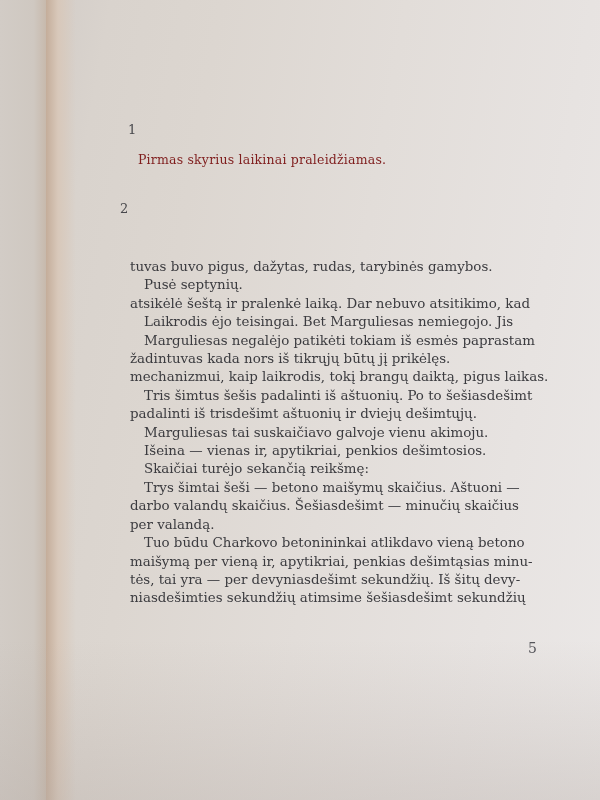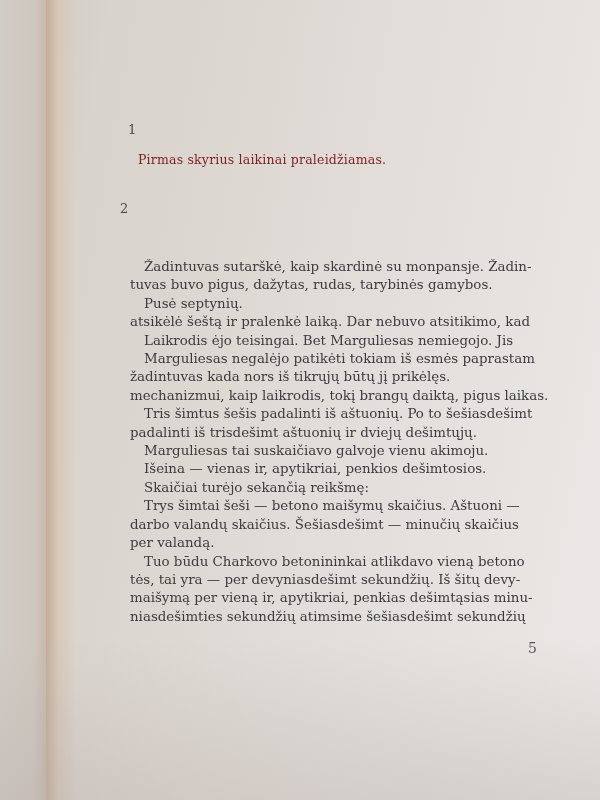--- a/index.html
+++ b/index.html
@@ -34,36 +34,35 @@
 <div class="left-page"></div>
 <div class="gutter"></div>
 <div class="bottom-shade"></div>
 
 <div class="page">
   <div class="sec-num" style="left:128px; top:122px;">1</div>
   <div class="note">Pirmas skyrius laikinai praleidžiamas.</div>
   <div class="sec-num" style="left:120px; top:201px;">2</div>
 
   <div class="body-text">
-    <span class="line indent">Žadintuvas sutarškė, kaip skardinė su monpansje. Žadin-</span>
     <span class="line">tuvas buvo pigus, dažytas, rudas, tarybinės gamybos.</span>
     <span class="line indent">Pusė septynių.</span>
     <span class="line">atsikėlė šeštą ir pralenkė laiką. Dar nebuvo atsitikimo, kad</span>
     <span class="line indent">Laikrodis ėjo teisingai. Bet Marguliesas nemiegojo. Jis</span>
     <span class="line indent">Marguliesas negalėjo patikėti tokiam iš esmės paprastam</span>
     <span class="line">žadintuvas kada nors iš tikrųjų būtų jį prikėlęs.</span>
     <span class="line">mechanizmui, kaip laikrodis, tokį brangų daiktą, pigus laikas.</span>
     <span class="line indent">Tris šimtus šešis padalinti iš aštuonių. Po to šešiasdešimt</span>
     <span class="line">padalinti iš trisdešimt aštuonių ir dviejų dešimtųjų.</span>
     <span class="line indent">Marguliesas tai suskaičiavo galvoje vienu akimoju.</span>
     <span class="line indent">Išeina — vienas ir, apytikriai, penkios dešimtosios.</span>
     <span class="line indent">Skaičiai turėjo sekančią reikšmę:</span>
     <span class="line indent">Trys šimtai šeši — betono maišymų skaičius. Aštuoni —</span>
     <span class="line">darbo valandų skaičius. Šešiasdešimt — minučių skaičius</span>
     <span class="line">per valandą.</span>
     <span class="line indent">Tuo būdu Charkovo betonininkai atlikdavo vieną betono</span>
+    <span class="line">maišymą per vieną ir, apytikriai, penkias dešimtąsias minu-</span>
     <span class="line">tės, tai yra — per devyniasdešimt sekundžių. Iš šitų devy-</span>
-    <span class="line">maišymą per vieną ir, apytikriai, penkias dešimtąsias minu-</span>
     <span class="line">niasdešimties sekundžių atimsime šešiasdešimt sekundžių</span>
   </div>
 
   <div class="page-number">5</div>
 </div>
 
 </body></html>

